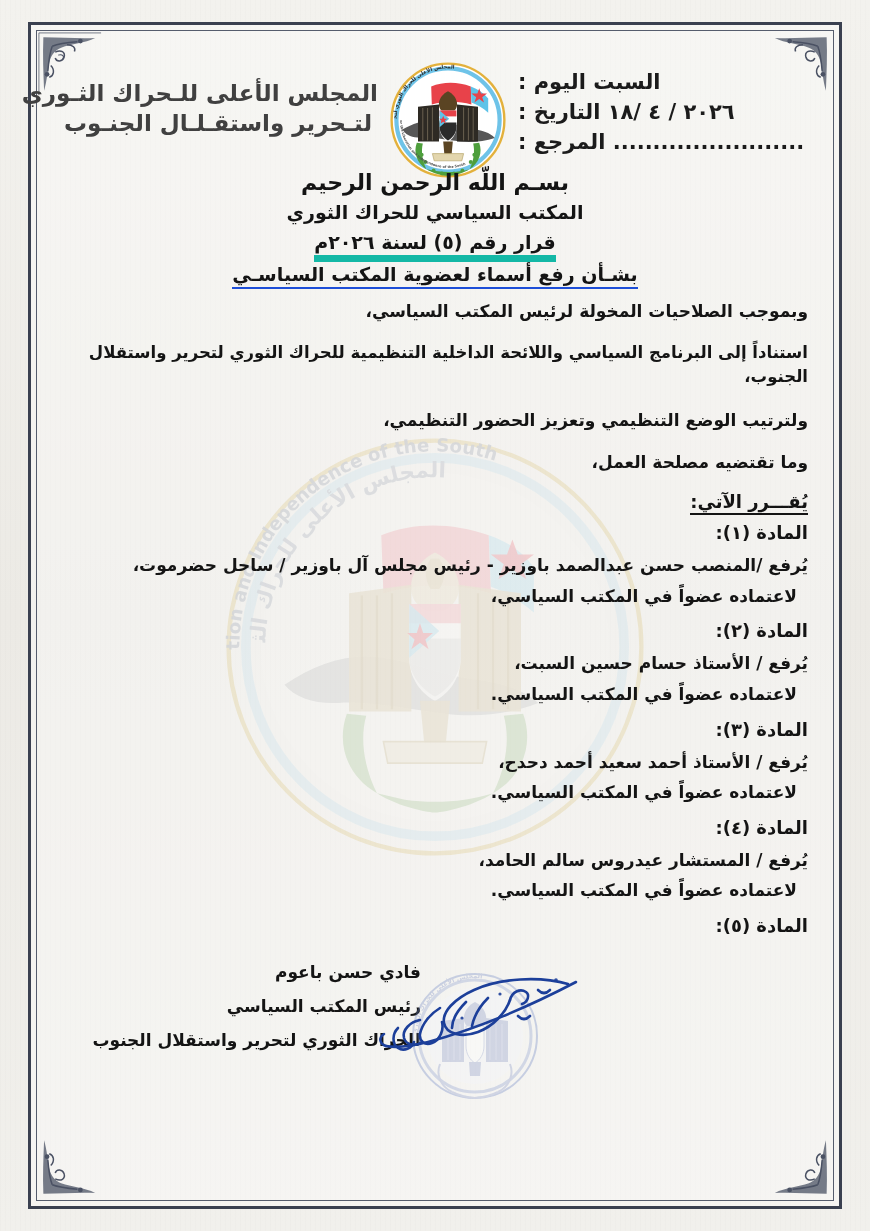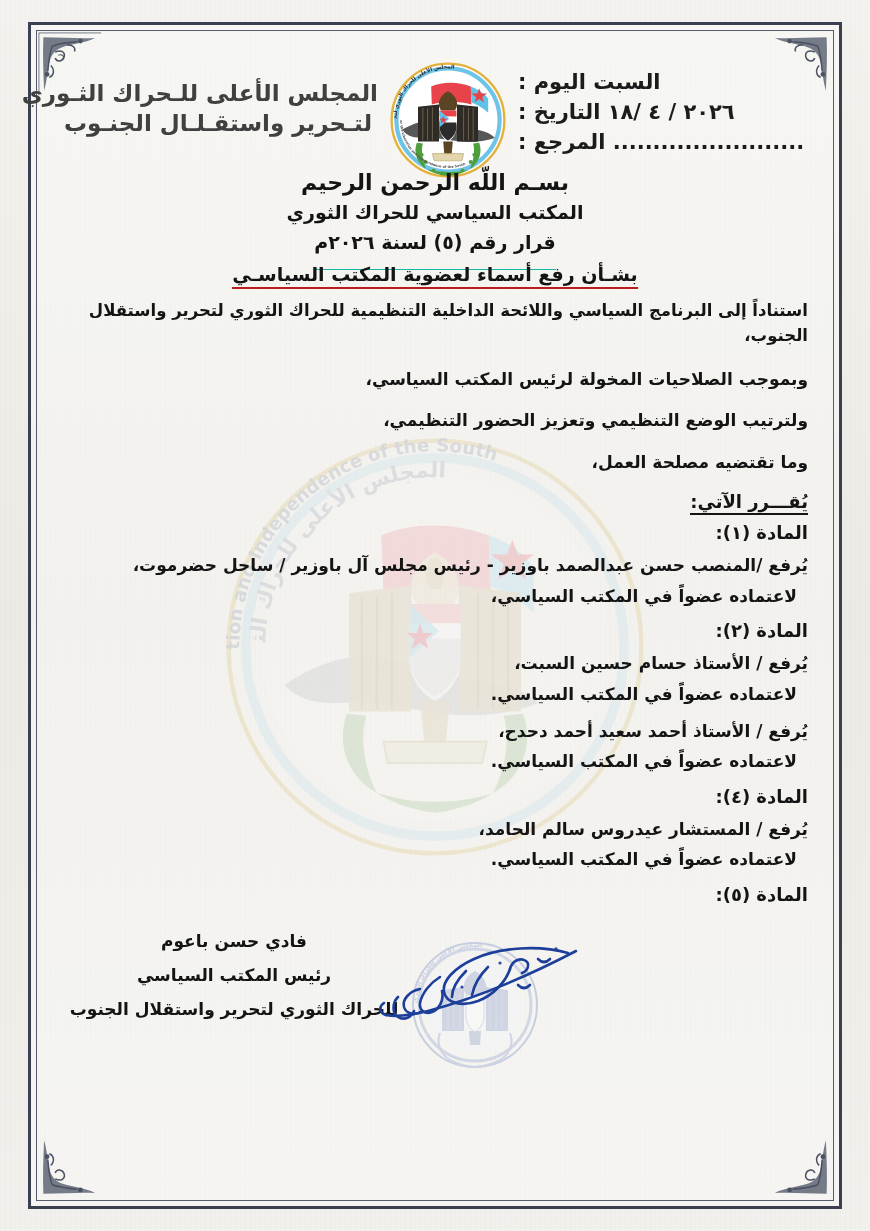--- a/index.html
+++ b/index.html
@@ -143,30 +143,30 @@
     font-size: 19px;
     font-weight: bold;
     margin: 0 0 8px 0;
   }
   .decree-no {
     font-size: 19px;
     font-weight: bold;
     margin: 0 0 10px 0;
   }
   .decree-no span {
-    border-bottom: 1px solid #14b8a6;
-    padding-bottom: 16px;
+    border-bottom: 7px solid #14b8a6;
+    padding-bottom: 2px;
   }
   .subject {
     font-size: 19px;
     font-weight: bold;
     margin: 0 0 14px 0;
   }
   .subject span {
-    border-bottom: 2px solid #b91c1c;
+    border-bottom: 2px solid #1d4ed8;
     padding-bottom: 2px;
   }
 
   .para {
     font-size: 17px;
     font-weight: bold;
     line-height: 1.5;
     margin: 0 0 16px 0;
     letter-spacing: 0.1px;
   }
@@ -210,24 +210,23 @@
   .sign-block {
     position: relative;
     z-index: 6;
     margin-top: 26px;
     padding: 0 22px;
     min-height: 150px;
   }
   .sign-text {
     position: absolute;
     right: auto;
-    left: 24px;
+    left: 41px;
     top: 0;
     width: 340px;
-    text-align: center;
     direction: rtl;
   }
   .sign-name {
     font-size: 17px;
     font-weight: bold;
     color: #141414;
     margin-bottom: 14px;
   }
   .sign-role {
     font-size: 17px;
@@ -462,35 +461,36 @@
       </div>
     </div>
 
     <div class="doc-body">
 
       <div class="bismillah ctr">بسـم اللّه الرحمن الرحيم</div>
       <div class="office ctr">المكتب السياسي للحراك الثوري</div>
       <div class="decree-no ctr"><span>قرار رقم (٥) لسنة ٢٠٢٦م</span></div>
       <div class="subject ctr"><span>بشـأن رفع أسماء لعضوية المكتب السياسـي</span></div>
 
+      <div class="para">وبموجب الصلاحيات المخولة لرئيس المكتب السياسي،</div>
       <div class="para first">استناداً إلى البرنامج السياسي واللائحة الداخلية التنظيمية للحراك الثوري لتحرير واستقلال الجنوب،</div>
-      <div class="para">وبموجب الصلاحيات المخولة لرئيس المكتب السياسي،</div>
       <div class="para">ولترتيب الوضع التنظيمي وتعزيز الحضور التنظيمي،</div>
       <div class="para">وما تقتضيه مصلحة العمل،</div>
 
       <div class="decides"><span>يُقـــرر الآتي:</span></div>
 
       <div class="article-head">المادة (١):</div>
       <div class="article-text">يُرفع /المنصب حسن عبدالصمد باوزير - رئيس مجلس آل باوزير / ساحل حضرموت،</div>
       <div class="article-sub">لاعتماده عضواً في المكتب السياسي،</div>
 
       <div class="article-head">المادة (٢):</div>
       <div class="article-text">يُرفع / الأستاذ حسام حسين السبت،</div>
       <div class="article-sub">لاعتماده عضواً في المكتب السياسي.</div>
 
+      <div class="article-head">المادة (٣):</div>
       <div class="article-text">يُرفع / الأستاذ أحمد سعيد أحمد دحدح،</div>
       <div class="article-sub">لاعتماده عضواً في المكتب السياسي.</div>
 
       <div class="article-head">المادة (٤):</div>
       <div class="article-text">يُرفع / المستشار عيدروس سالم الحامد،</div>
       <div class="article-sub">لاعتماده عضواً في المكتب السياسي.</div>
 
       <div class="article-head">المادة (٥):</div>
     </div>
 

